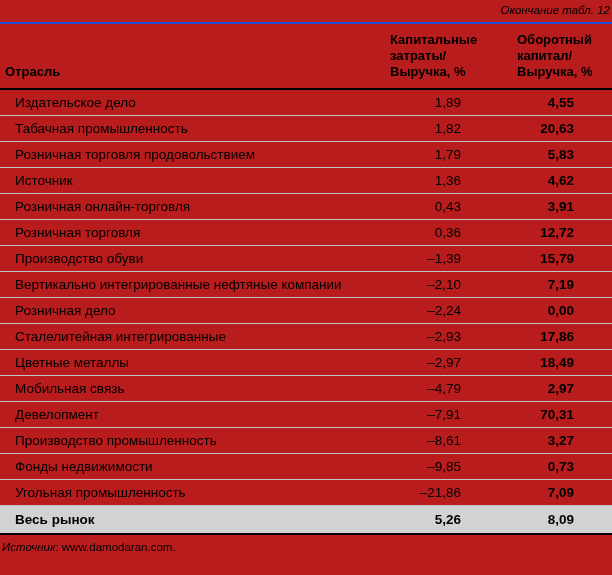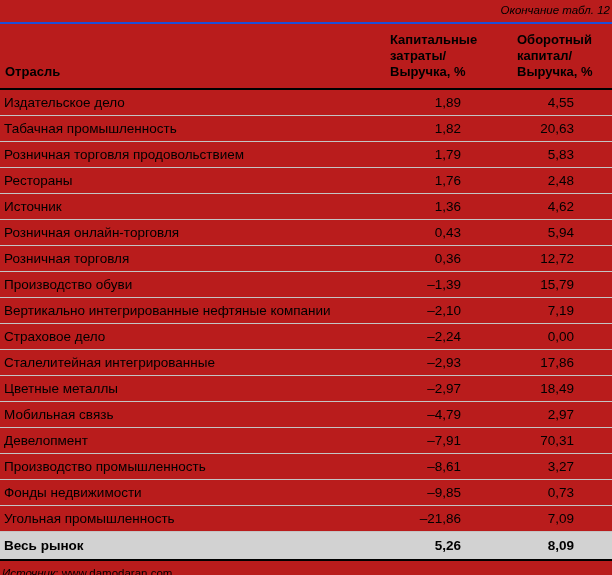--- a/index.html
+++ b/index.html
@@ -45,24 +45,24 @@
   }
   thead th.col-industry { padding-left: 5px; }
 
   tbody td {
     font-size: 13.5px;
     line-height: 15px;
     padding: 5px 0;
     border-bottom: 1px solid #c4c4c4;
     vertical-align: middle;
   }
-  td.industry { padding-left: 4px; text-align: left; }
+  td.industry { padding-left: 15px; text-align: left; }
   td.num { text-align: right; }
   td.num-capex { padding-right: 56px; }
-  td.num-wc { padding-right: 38px; }
+  td.num-wc { padding-right: 38px; font-weight: bold; }
   th.num-capex-h, th.num-wc-h { padding-right: 0; }
 
   tfoot td {
     background: #d2d2d2;
     font-weight: bold;
     font-size: 13.5px;
     line-height: 15px;
     padding: 6px 0;
     border-top: 1px solid #9a9a9a;
     border-bottom: 2px solid #000;
@@ -111,36 +111,31 @@
     <td class="num num-capex">1,82</td>
     <td class="num num-wc">20,63</td>
   </tr>
 
   <tr class="data-row">
     <td class="industry">Розничная торговля продовольствием</td>
     <td class="num num-capex">1,79</td>
     <td class="num num-wc">5,83</td>
   </tr>
 
-  <tr class="data-row">
-    <td class="industry">Рестораны</td>
-    <td class="num num-capex">1,76</td>
-    <td class="num num-wc">2,48</td>
-  </tr>
 
   <tr class="data-row">
     <td class="industry">Источник</td>
     <td class="num num-capex">1,36</td>
     <td class="num num-wc">4,62</td>
   </tr>
 
   <tr class="data-row">
     <td class="industry">Розничная онлайн-торговля</td>
     <td class="num num-capex">0,43</td>
-    <td class="num num-wc">5,94</td>
+    <td class="num num-wc">3,91</td>
   </tr>
 
   <tr class="data-row">
     <td class="industry">Розничная торговля</td>
     <td class="num num-capex">0,36</td>
     <td class="num num-wc">12,72</td>
   </tr>
 
   <tr class="data-row">
     <td class="industry">Производство обуви</td>
@@ -148,21 +143,21 @@
     <td class="num num-wc">15,79</td>
   </tr>
 
   <tr class="data-row">
     <td class="industry">Вертикально интегрированные нефтяные компании</td>
     <td class="num num-capex">–2,10</td>
     <td class="num num-wc">7,19</td>
   </tr>
 
   <tr class="data-row">
-    <td class="industry">Страховое дело</td>
+    <td class="industry">Розничная дело</td>
     <td class="num num-capex">–2,24</td>
     <td class="num num-wc">0,00</td>
   </tr>
 
   <tr class="data-row">
     <td class="industry">Сталелитейная интегрированные</td>
     <td class="num num-capex">–2,93</td>
     <td class="num num-wc">17,86</td>
   </tr>
 

